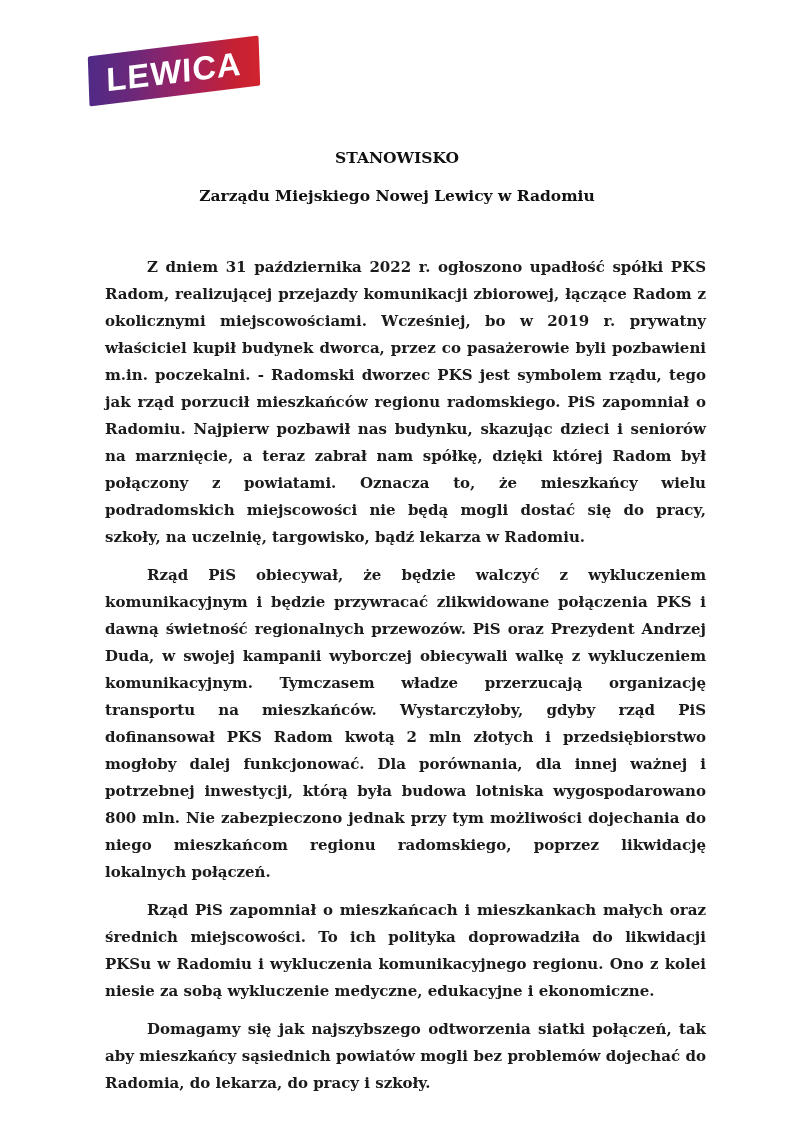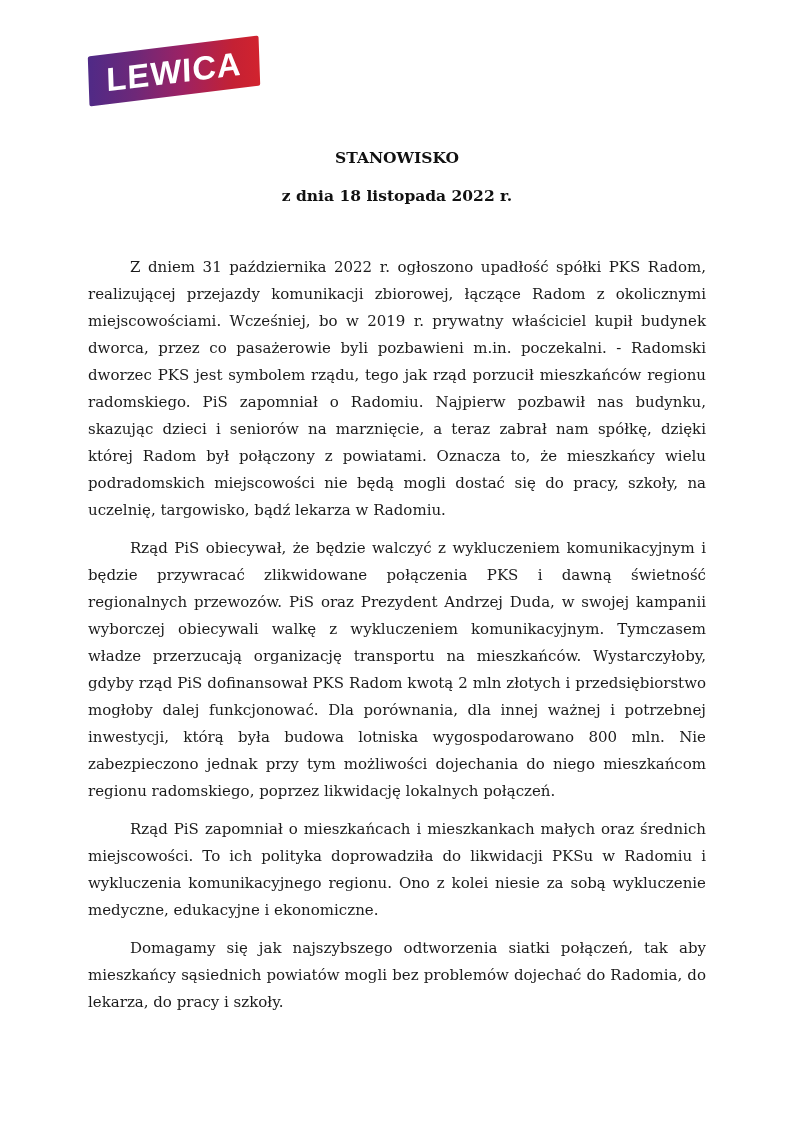--- a/index.html
+++ b/index.html
@@ -54,36 +54,37 @@
     color: #111111;
   }
   
   .content {
     margin: 50px 88px 0 88px;
     text-align: justify;
     font-size: 15px;
     line-height: 27px;
   }
   .content p {
-    margin: 0 0 11px 0;
+    margin: 0 0 11px 17px;
     text-indent: 42px;
+    font-weight: bold;
   }
 </style>
 </head>
 <body>
 
 <div class="page">
 
   <div class="logo-band">
     <span class="logo-text">LEWICA</span>
   </div>
 
   <header class="title-block">
     <div class="title-line">STANOWISKO</div>
-    <div class="title-line">z dnia 18 listopada 2022 r.</div>
+    <div class="title-line">Zarządu Miejskiego Nowej Lewicy w Radomiu</div>
   </header>
 
   <main class="content">
     <p>Z dniem 31 października 2022 r. ogłoszono upadłość spółki PKS Radom, realizującej przejazdy komunikacji zbiorowej, łączące Radom z okolicznymi miejscowościami. Wcześniej, bo w 2019 r. prywatny właściciel kupił budynek dworca, przez co pasażerowie byli pozbawieni m.in. poczekalni. - Radomski dworzec PKS jest symbolem rządu, tego jak rząd porzucił mieszkańców regionu radomskiego. PiS zapomniał o Radomiu. Najpierw pozbawił nas budynku, skazując dzieci i seniorów na marznięcie, a teraz zabrał nam spółkę, dzięki której Radom był połączony z powiatami. Oznacza to, że mieszkańcy wielu podradomskich miejscowości nie będą mogli dostać się do pracy, szkoły, na uczelnię, targowisko, bądź lekarza w Radomiu.</p>
     <p>Rząd PiS obiecywał, że będzie walczyć z wykluczeniem komunikacyjnym i będzie przywracać zlikwidowane połączenia PKS i dawną świetność regionalnych przewozów. PiS oraz Prezydent Andrzej Duda, w swojej kampanii wyborczej obiecywali walkę z wykluczeniem komunikacyjnym. Tymczasem władze przerzucają organizację transportu na mieszkańców. Wystarczyłoby, gdyby rząd PiS dofinansował PKS Radom kwotą 2 mln złotych i przedsiębiorstwo mogłoby dalej funkcjonować. Dla porównania, dla innej ważnej i potrzebnej inwestycji, którą była budowa lotniska wygospodarowano 800 mln. Nie zabezpieczono jednak przy tym możliwości dojechania do niego mieszkańcom regionu radomskiego, poprzez likwidację lokalnych połączeń.</p>
     <p>Rząd PiS zapomniał o mieszkańcach i mieszkankach małych oraz średnich miejscowości. To ich polityka doprowadziła do likwidacji PKSu w Radomiu i wykluczenia komunikacyjnego regionu. Ono z kolei niesie za sobą wykluczenie medyczne, edukacyjne i ekonomiczne.</p>
     <p>Domagamy się jak najszybszego odtworzenia siatki połączeń, tak aby mieszkańcy sąsiednich powiatów mogli bez problemów dojechać do Radomia, do lekarza, do pracy i szkoły.</p>
   </main>
 
 </div>

